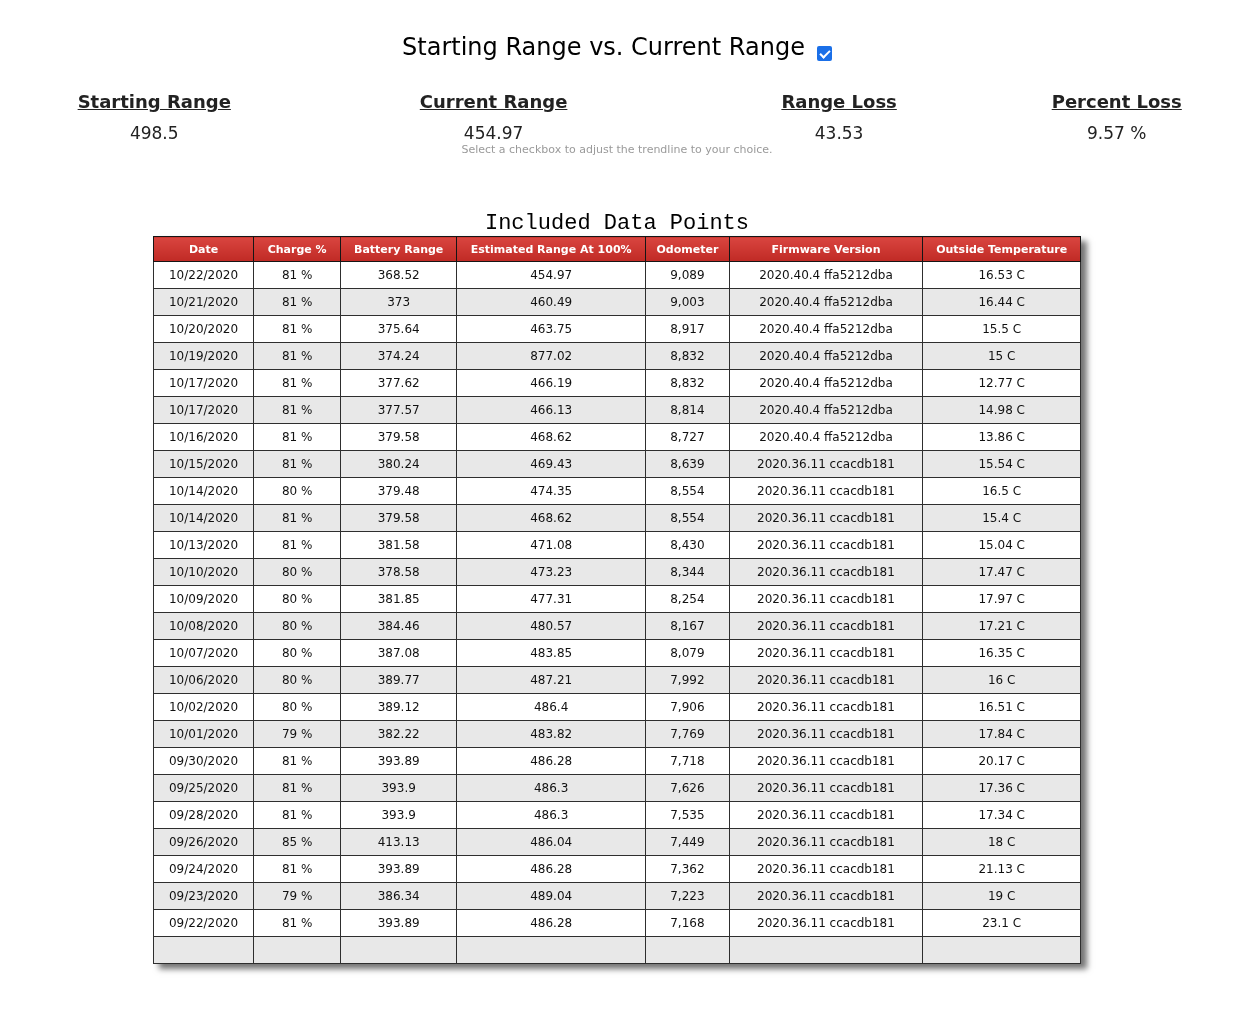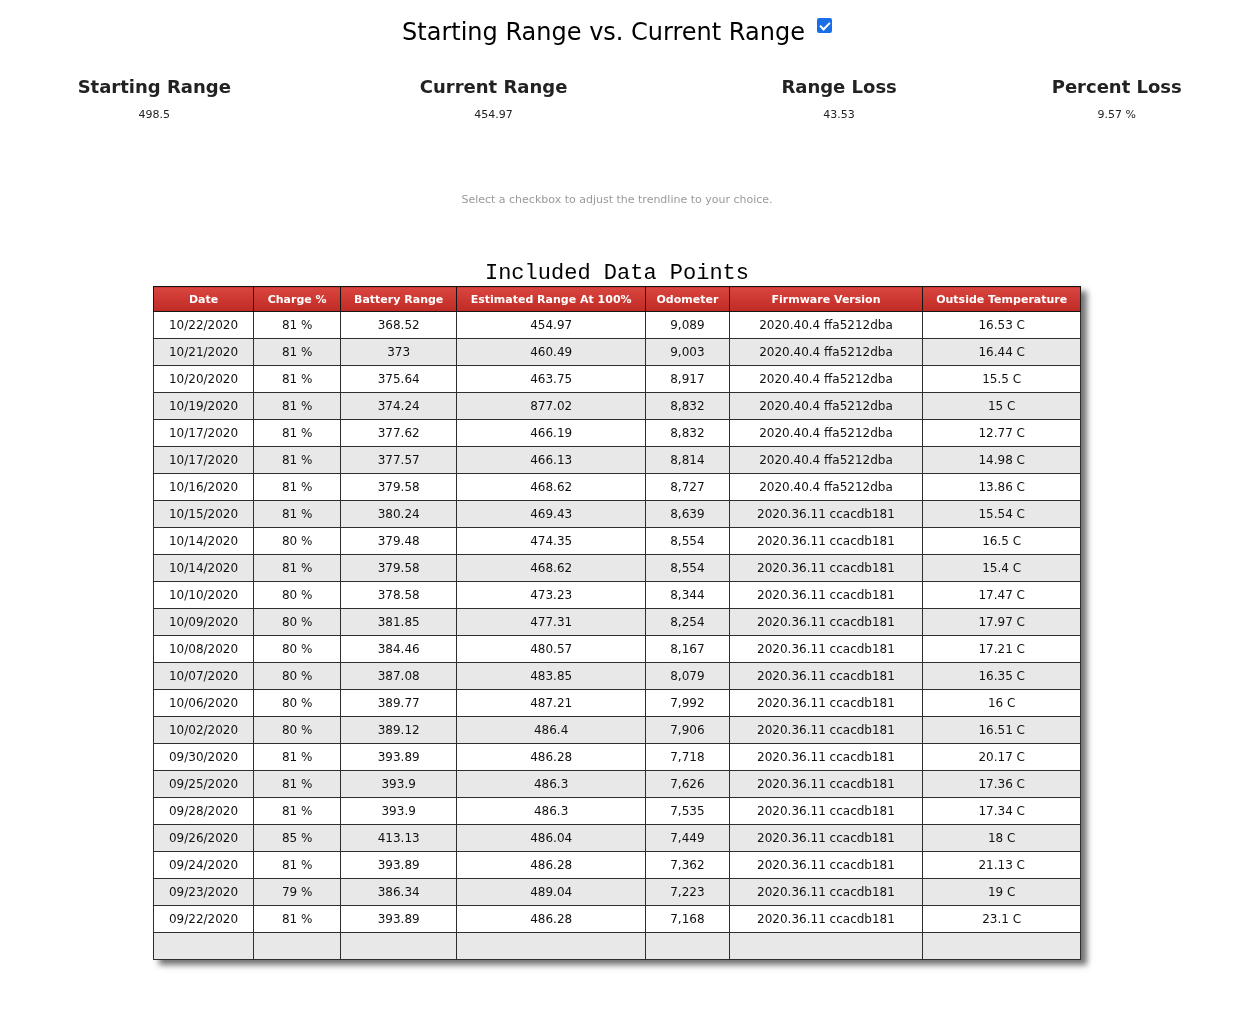--- a/index.html
+++ b/index.html
@@ -9,23 +9,23 @@
     height: 1031px;
     overflow: hidden;
     font-family: "DejaVu Sans", "Liberation Sans", sans-serif;
     color: #111;
   }
 
   
   .title-row {
     display: flex;
     justify-content: center;
-    align-items: flex-start;
+    align-items: flex-end;
     gap: 12px;
-    margin-top: 18px;
+    margin-top: 33px;
   }
   .page-title {
     font-size: 24px;
     font-weight: 400;
     color: #000;
   }
   .checkbox {
     width: 15px;
     height: 15px;
     background: #1a6fe8;
@@ -54,33 +54,33 @@
   }
   .stat { text-align: center; }
   .stat:nth-child(1) { flex: 0 0 25%; }
   .stat:nth-child(2) { flex: 0 0 30%; text-align: center; }
   .stat:nth-child(3) { flex: 0 0 26%; }
   .stat:nth-child(4) { flex: 0 0 19%; }
   .stat-label {
     font-size: 18px;
     font-weight: 700;
     color: #222;
+    text-decoration: underline;
   }
   .stat-value {
-    font-size: 11px;
+    font-size: 17px;
     color: #222;
     margin-top: 11px;
   }
 
   
   .hint {
     text-align: center;
     color: #9a9a9a;
     font-size: 11px;
-    margin-top: 72px;
   }
 
   
   .table-title {
     text-align: center;
     font-size: 22px;
     font-weight: 400;
     color: #000;
     margin-top: 55px;
     margin-bottom: 0;
@@ -255,20 +255,29 @@
           <tr>
             <td>10/14/2020</td>
             <td>81 %</td>
             <td>379.58</td>
             <td>468.62</td>
             <td>8,554</td>
             <td>2020.36.11 ccacdb181</td>
             <td>15.4 C</td>
           </tr>
           <tr>
+            <td>10/13/2020</td>
+            <td>81 %</td>
+            <td>381.58</td>
+            <td>471.08</td>
+            <td>8,430</td>
+            <td>2020.36.11 ccacdb181</td>
+            <td>15.04 C</td>
+          </tr>
+          <tr>
             <td>10/10/2020</td>
             <td>80 %</td>
             <td>378.58</td>
             <td>473.23</td>
             <td>8,344</td>
             <td>2020.36.11 ccacdb181</td>
             <td>17.47 C</td>
           </tr>
           <tr>
             <td>10/09/2020</td>
@@ -307,20 +316,29 @@
             <td>16 C</td>
           </tr>
           <tr>
             <td>10/02/2020</td>
             <td>80 %</td>
             <td>389.12</td>
             <td>486.4</td>
             <td>7,906</td>
             <td>2020.36.11 ccacdb181</td>
             <td>16.51 C</td>
+          </tr>
+          <tr>
+            <td>10/01/2020</td>
+            <td>79 %</td>
+            <td>382.22</td>
+            <td>483.82</td>
+            <td>7,769</td>
+            <td>2020.36.11 ccacdb181</td>
+            <td>17.84 C</td>
           </tr>
           <tr>
             <td>09/30/2020</td>
             <td>81 %</td>
             <td>393.89</td>
             <td>486.28</td>
             <td>7,718</td>
             <td>2020.36.11 ccacdb181</td>
             <td>20.17 C</td>
           </tr>

